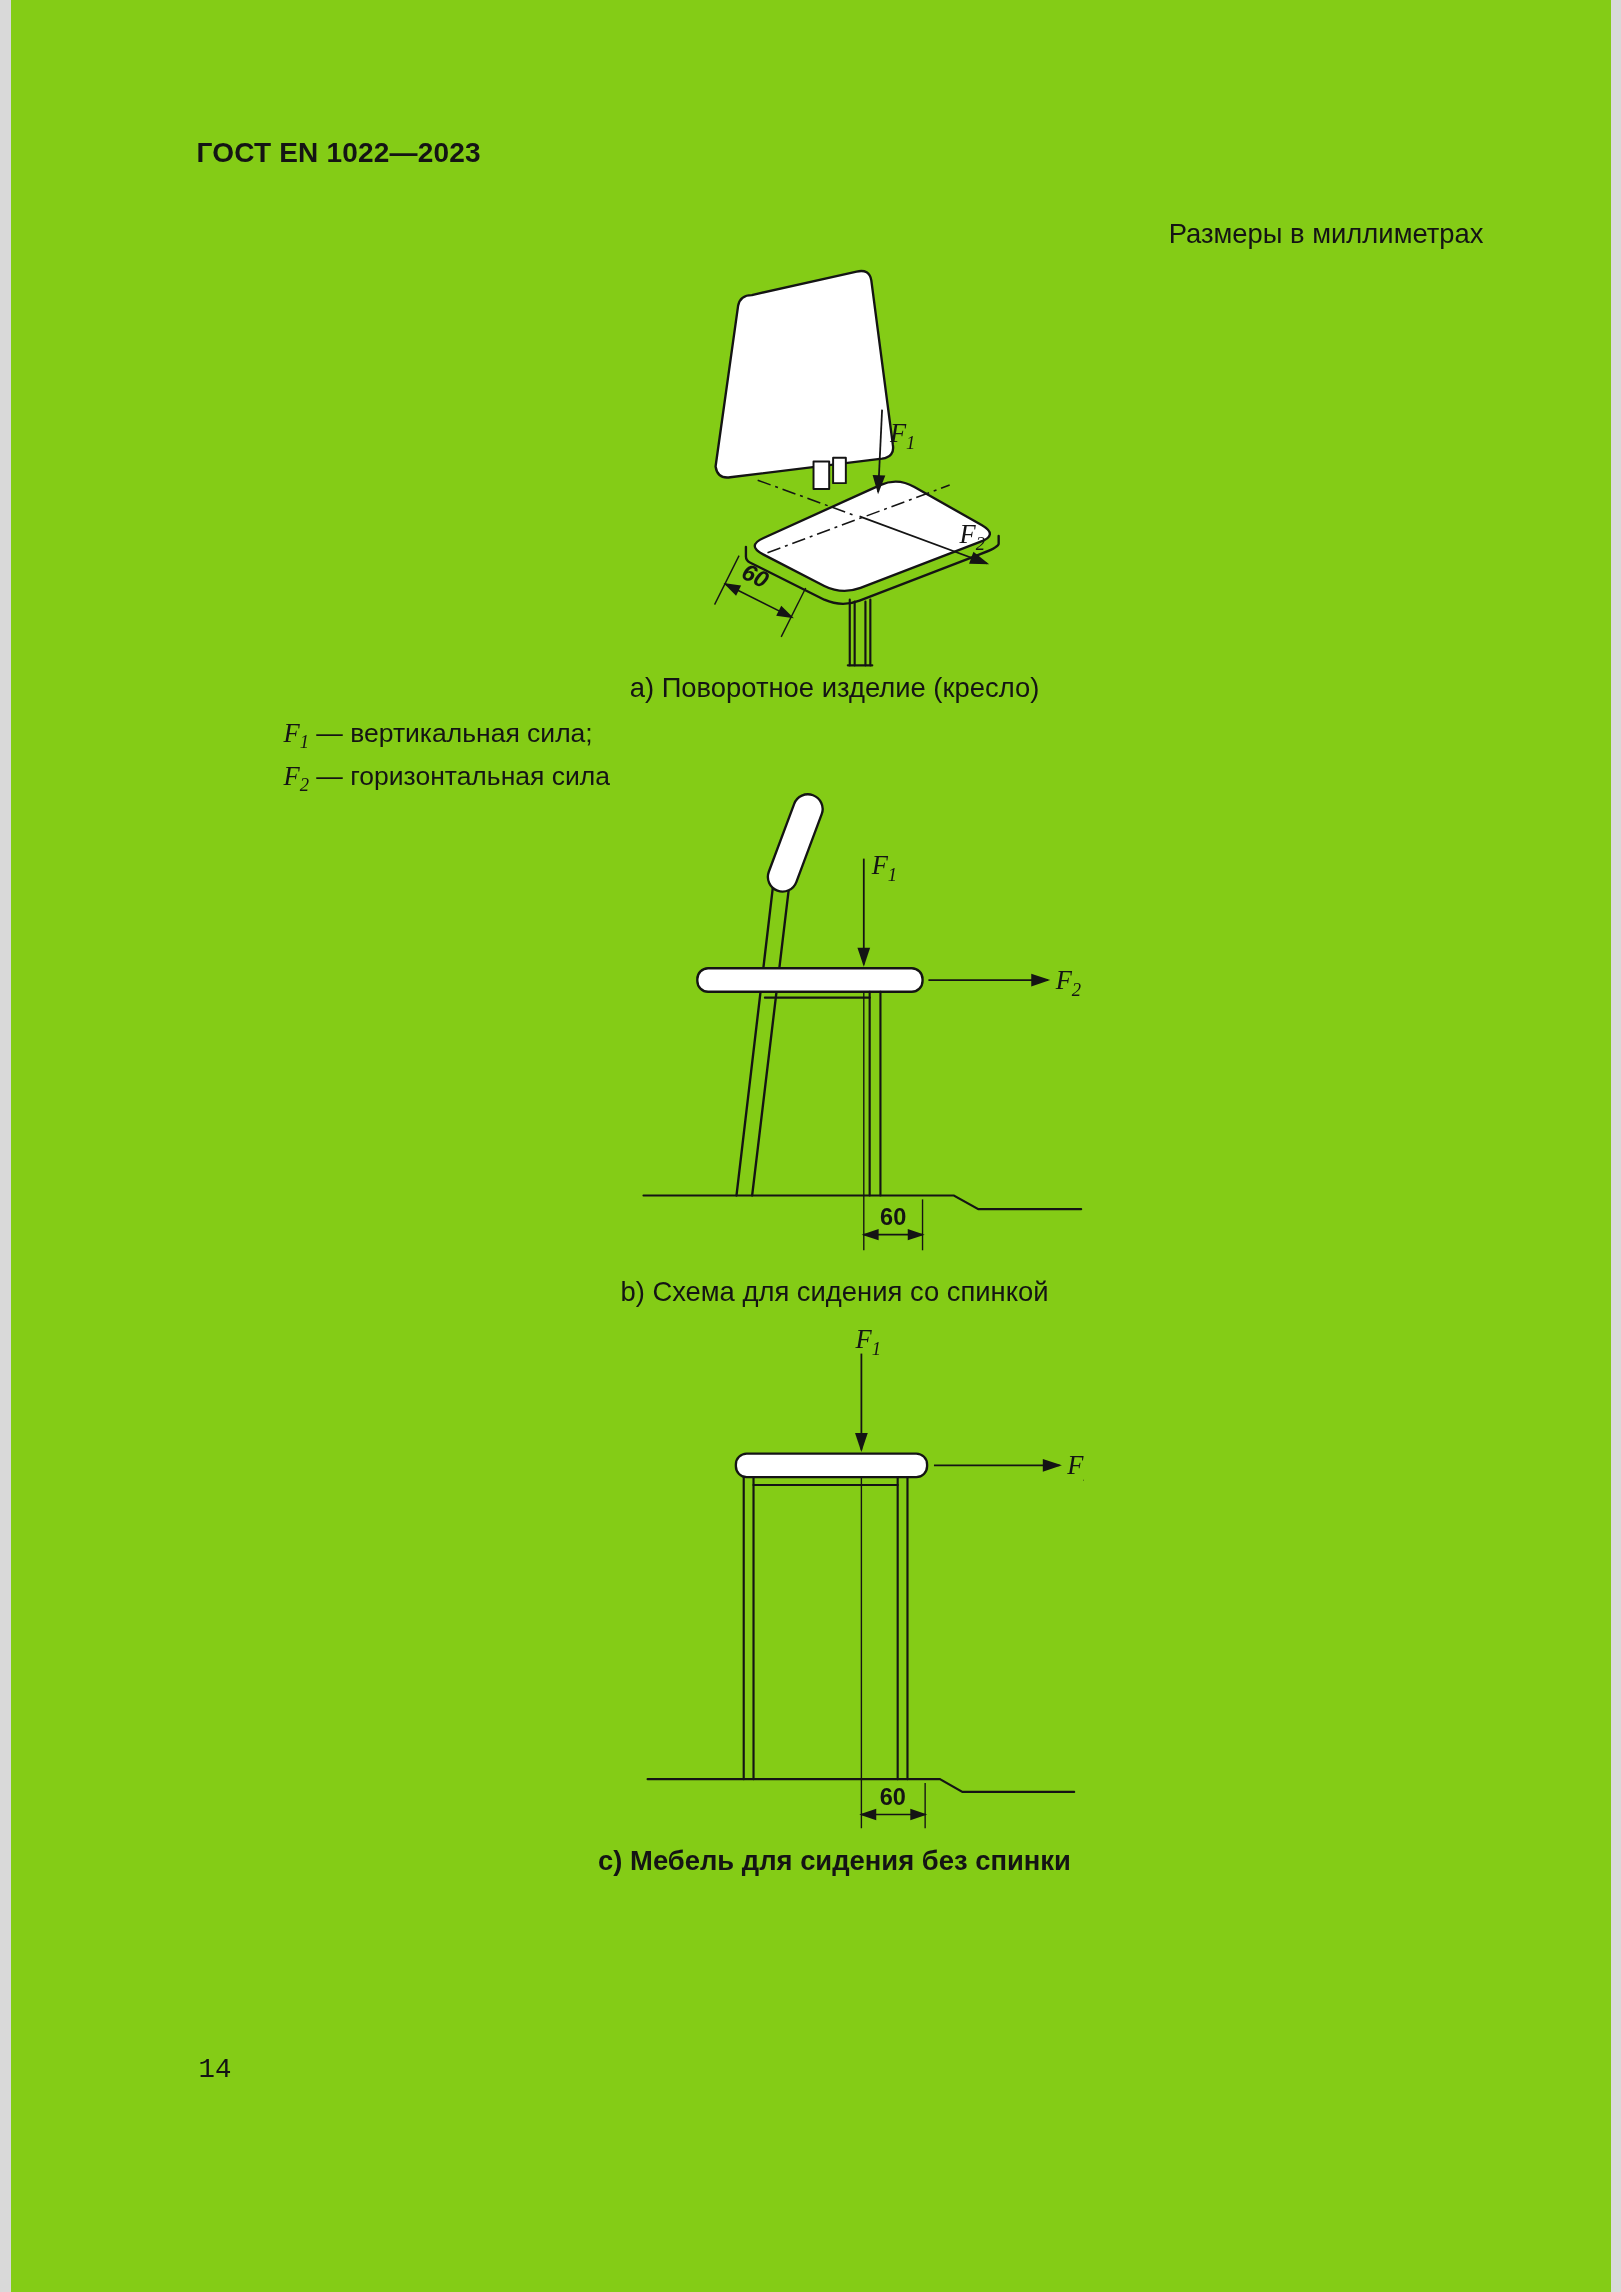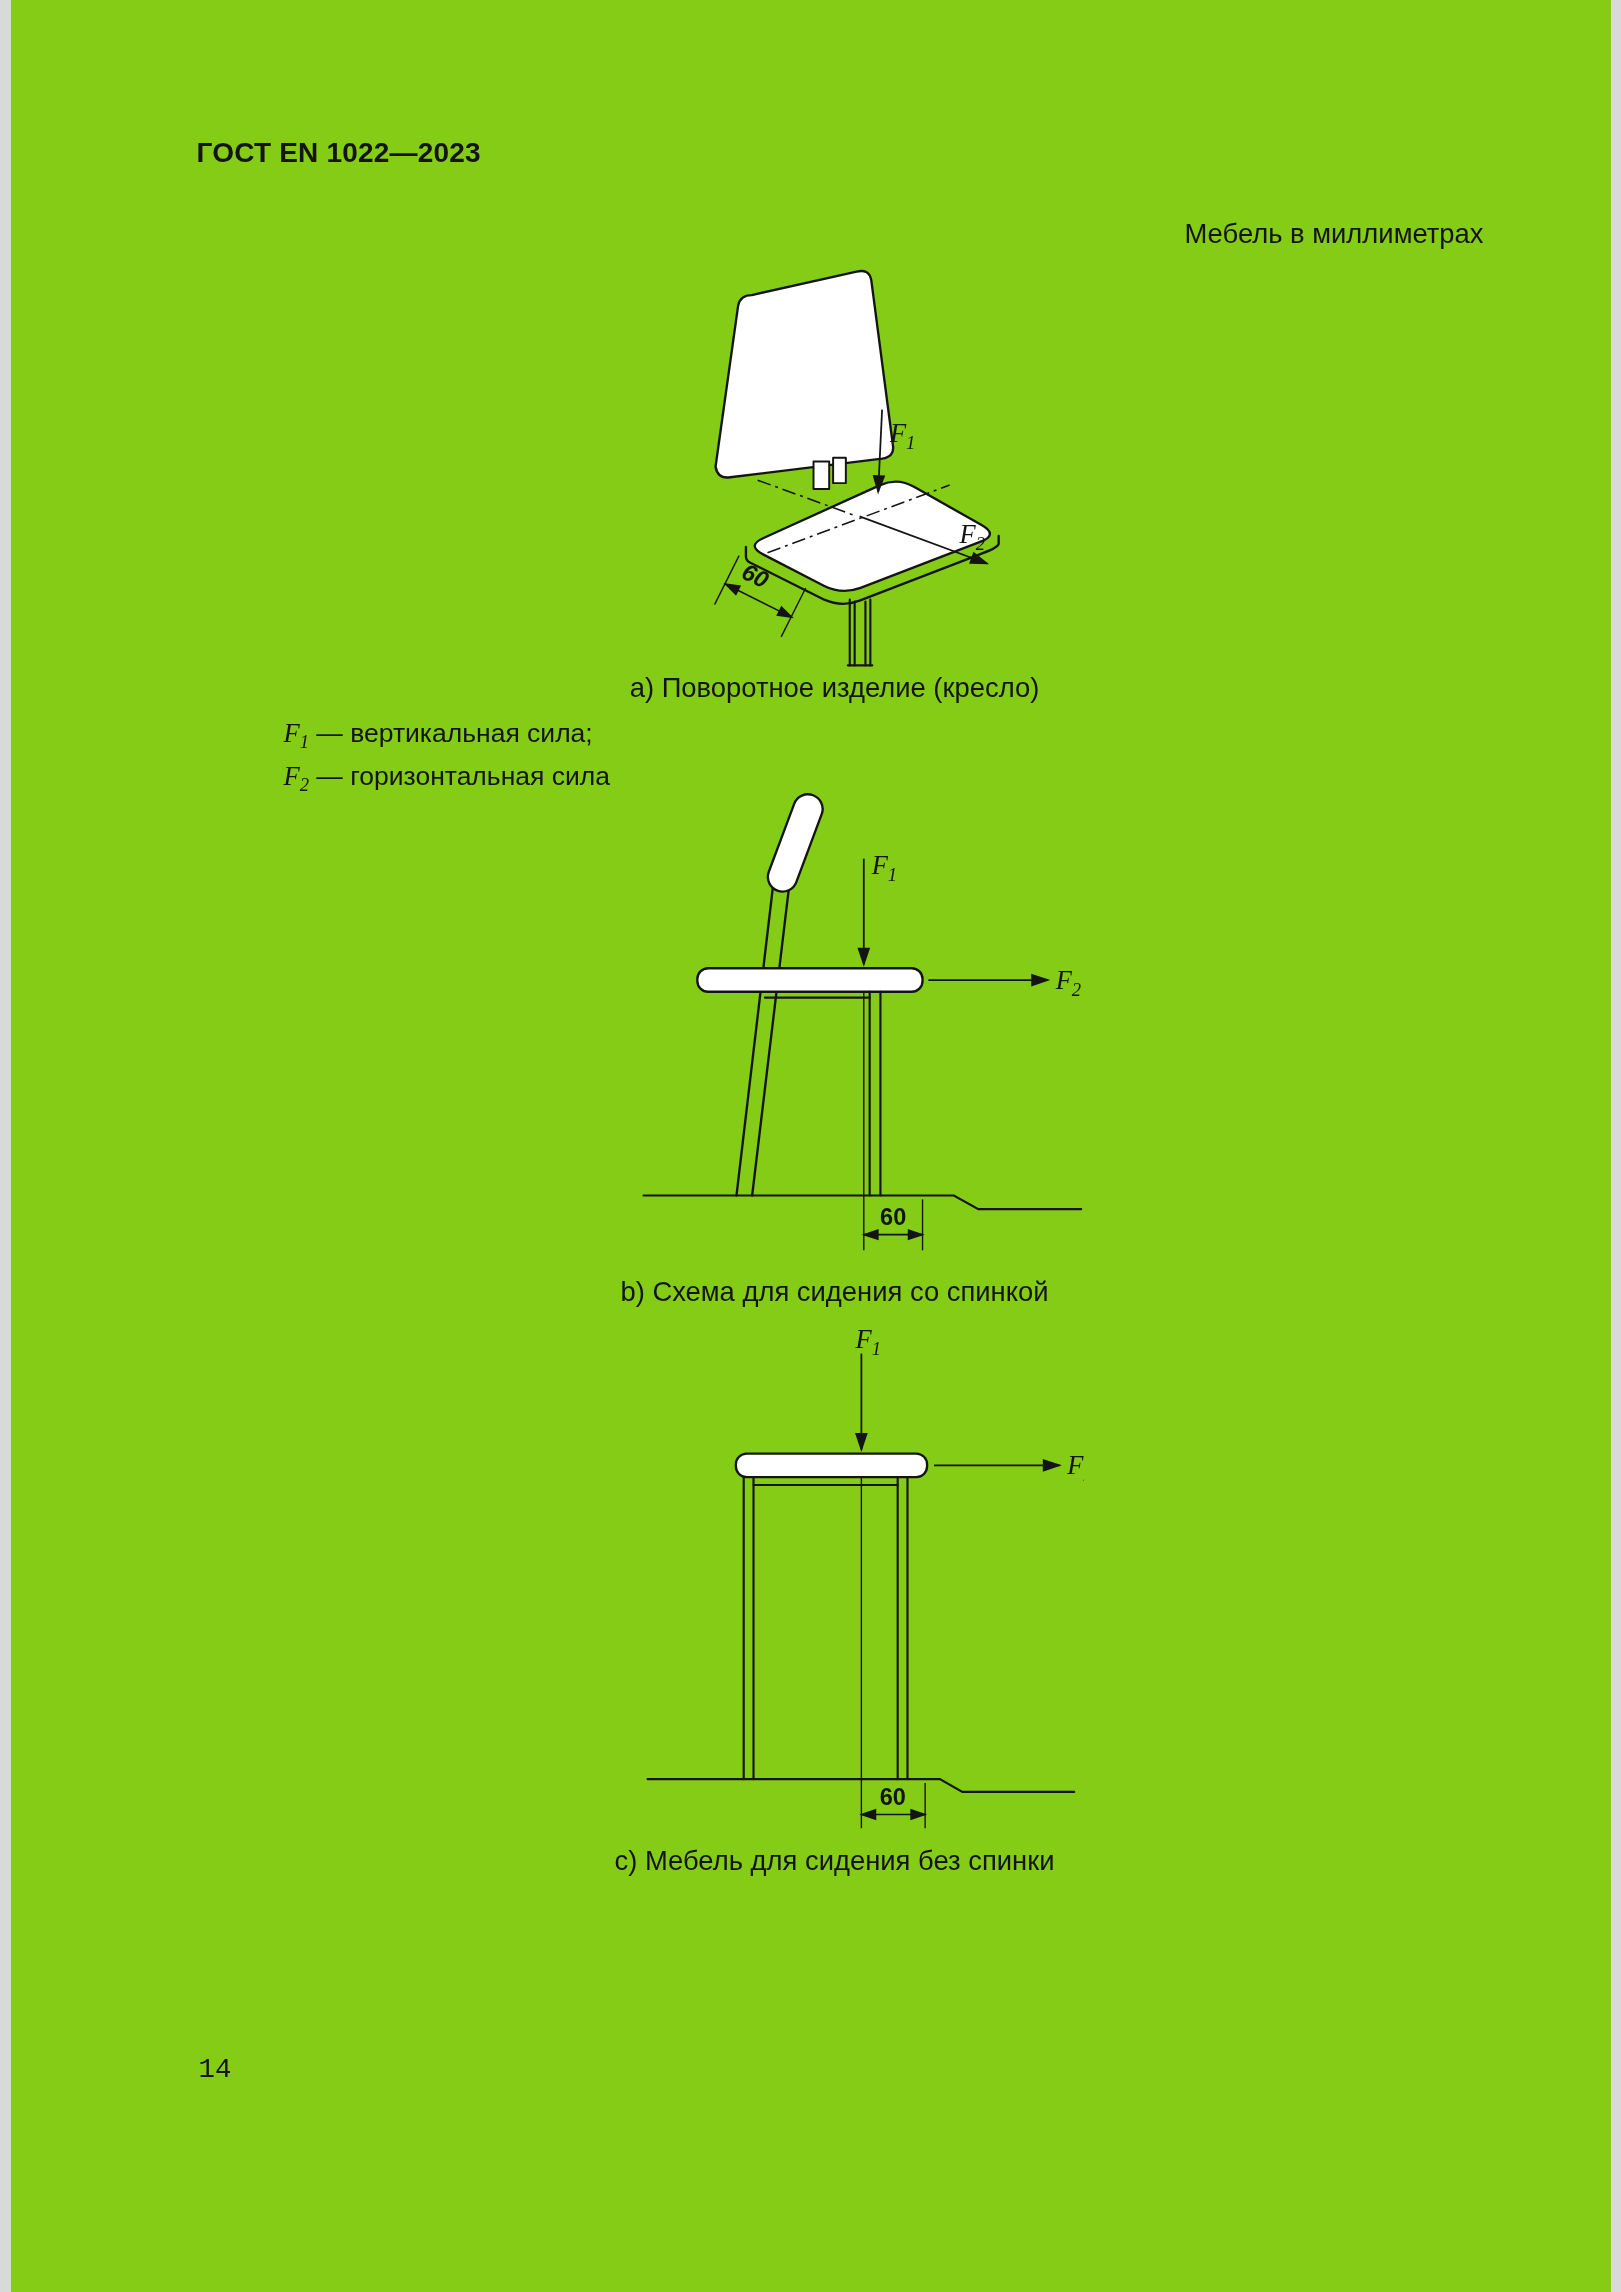--- a/index.html
+++ b/index.html
@@ -14,21 +14,21 @@
     font-family: "Liberation Sans", "DejaVu Sans", sans-serif;
     color: #141414;
     overflow: hidden;
   }
   .abs { position: absolute; }
   .header { left: 186px; top: 137px; font-size: 28px; font-weight: bold; letter-spacing: 0.2px; }
   .units { top: 218px; right: 127px; font-size: 27.4px; }
   .centered { left: 55px; right: 7px; text-align: center; font-size: 27.4px; }
   .cap-a { top: 672px; }
   .cap-b { top: 1276px; }
-  .cap-c { top: 1845px; }
+  .cap-c { top: 1845px; font-weight: bold; }
   .main-cap { top: 1892px; line-height: 36px; }
   .legend { left: 273px; top: 716px; font-size: 26.5px; line-height: 35px; }
   .fsym { font-family: "Liberation Serif", "DejaVu Serif", serif; font-style: italic; }
   .legend sub { font-size: 18.6px; font-style: italic; }
   .pagenum { left: 188px; top: 2054px; font-size: 27.4px; font-family: Liberation Mono, monospace; }
 
   .fig-a { left: 578px; top: 250px; }
   .fig-b { left: 608px; top: 784px; }
   .fig-c { left: 617px; top: 1328px; }
 
@@ -43,21 +43,21 @@
   svg .force   { fill: none; stroke: #141414; stroke-width: 1.8; }
   svg .dim     { fill: none; stroke: #141414; stroke-width: 1.6; }
   svg .dashdot { fill: none; stroke: #141414; stroke-width: 1.6; stroke-dasharray: 14 5 3 5; }
 </style>
 </head>
 <body>
 
 <div class="page">
 
   <div class="abs header">ГОСТ EN 1022—2023</div>
-  <div class="abs units">Мебель в миллиметрах</div>
+  <div class="abs units">Размеры в миллиметрах</div>
 
   <svg class="abs fig-a" width="451" height="431" viewBox="0 0 460 440">
     <defs>
       <marker id="arr-a" viewBox="0 0 12 10" refX="10.5" refY="5" markerWidth="12" markerHeight="9" orient="auto-start-reverse">
         <path d="M0,1 L12,5 L0,9 Z" fill="#141414"></path>
       </marker>
     </defs>
 
     <g>
       <path class="outline" d="M 178,294 L 297,240 Q 315,232 332,242 L 401,281 Q 418,291 399,298 L 277,345 Q 258,352 240,343 L 178,311 Q 160,302 178,294 Z"></path>

